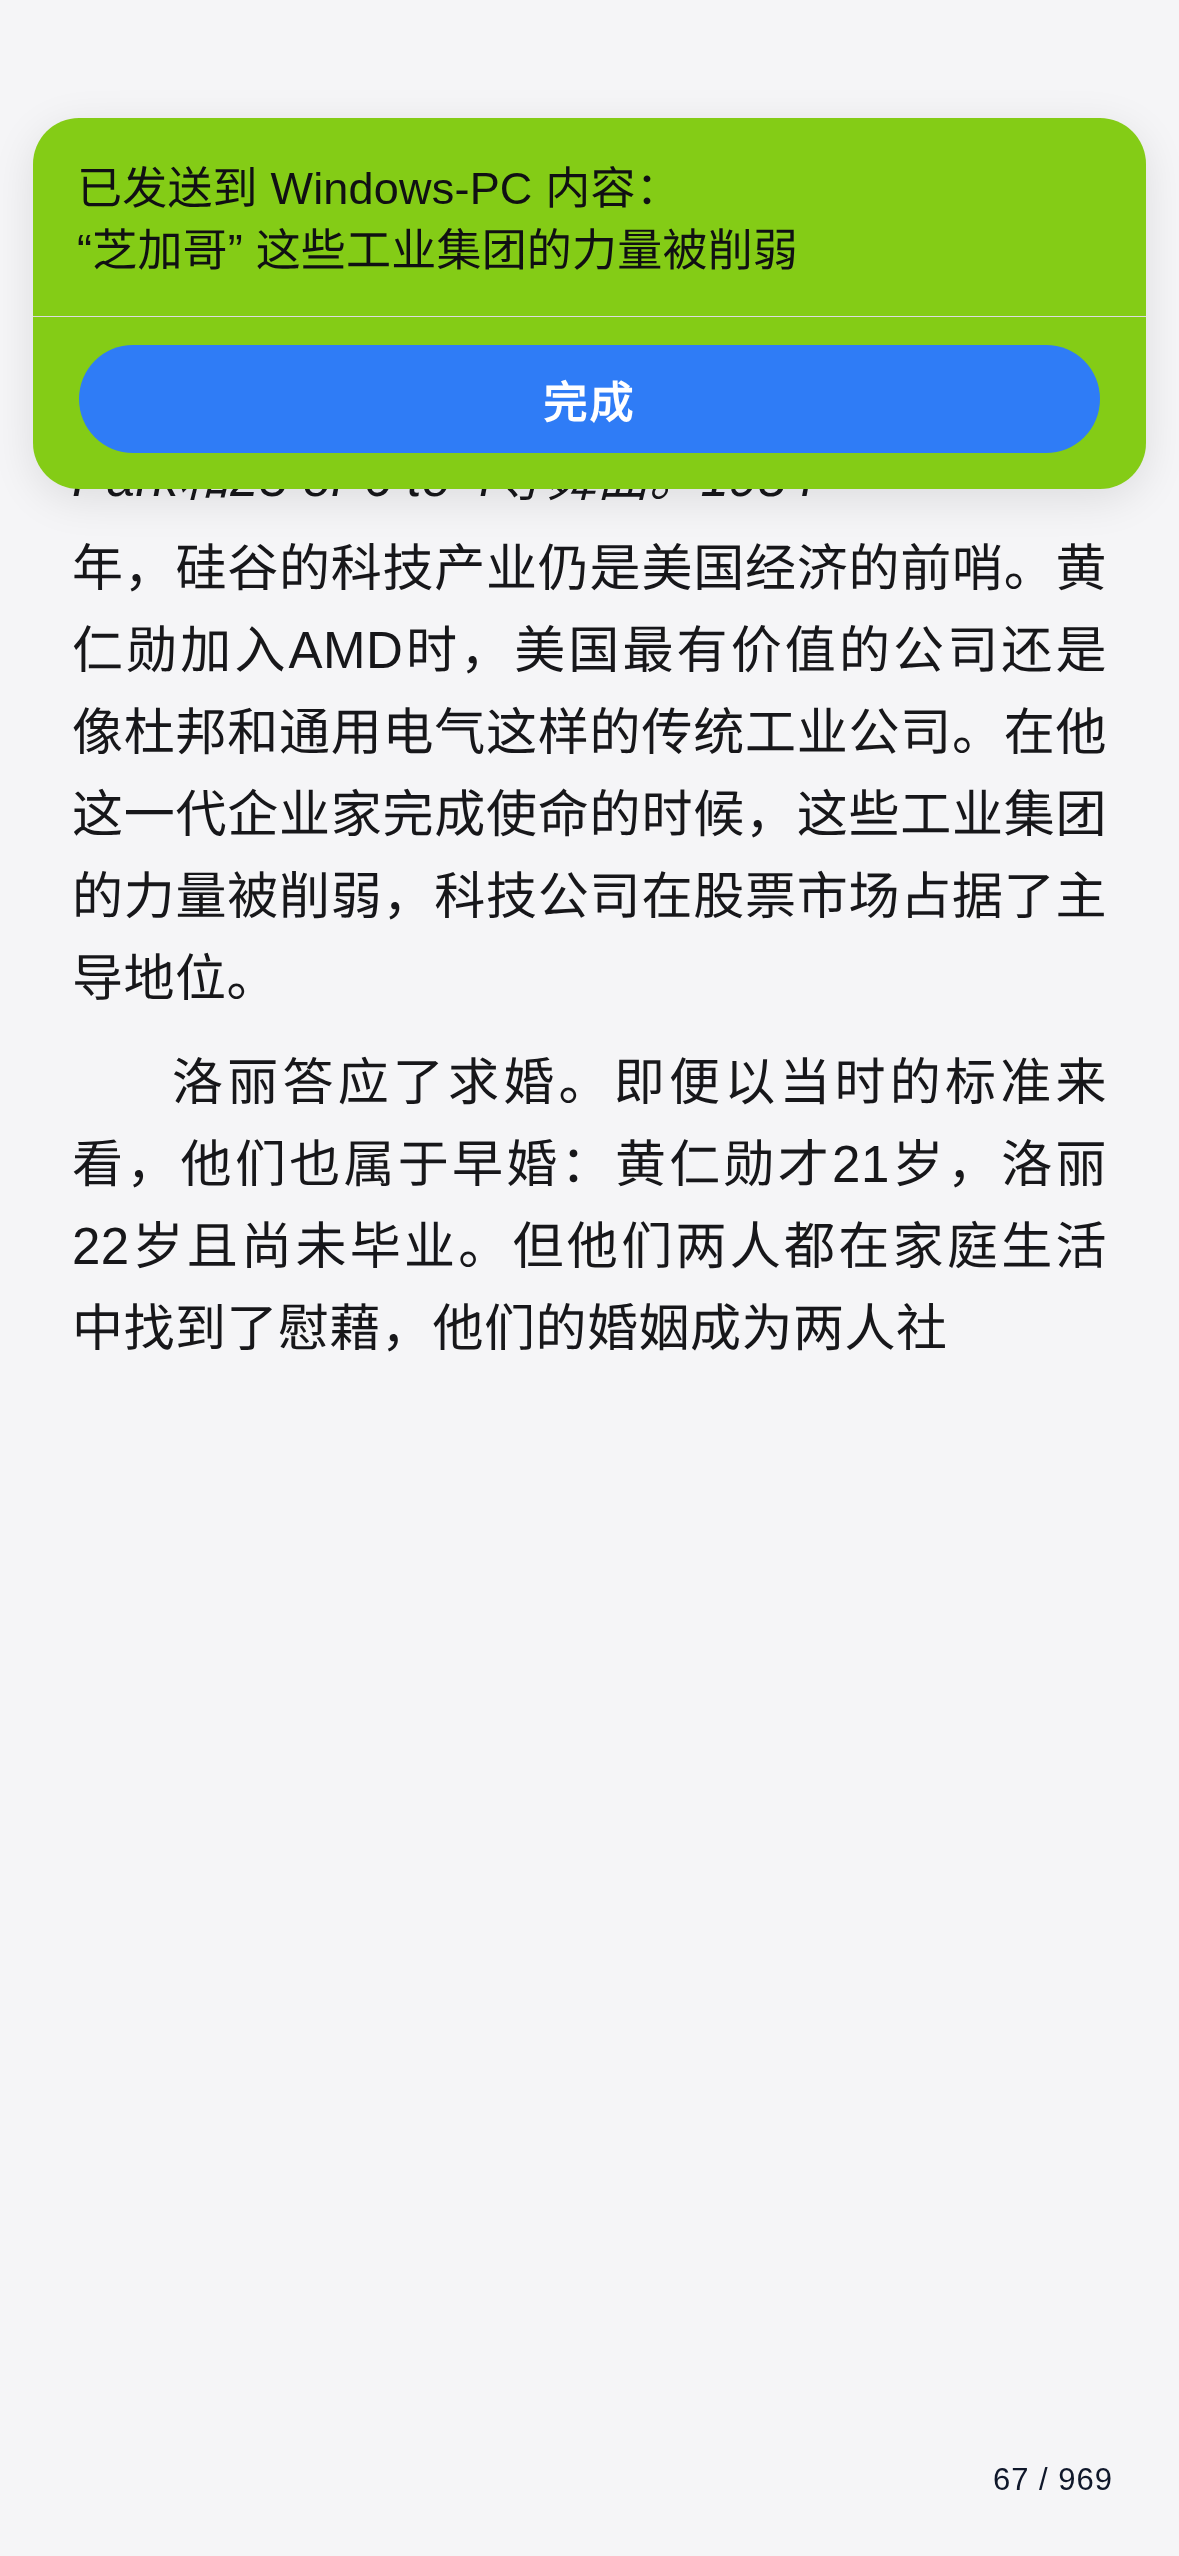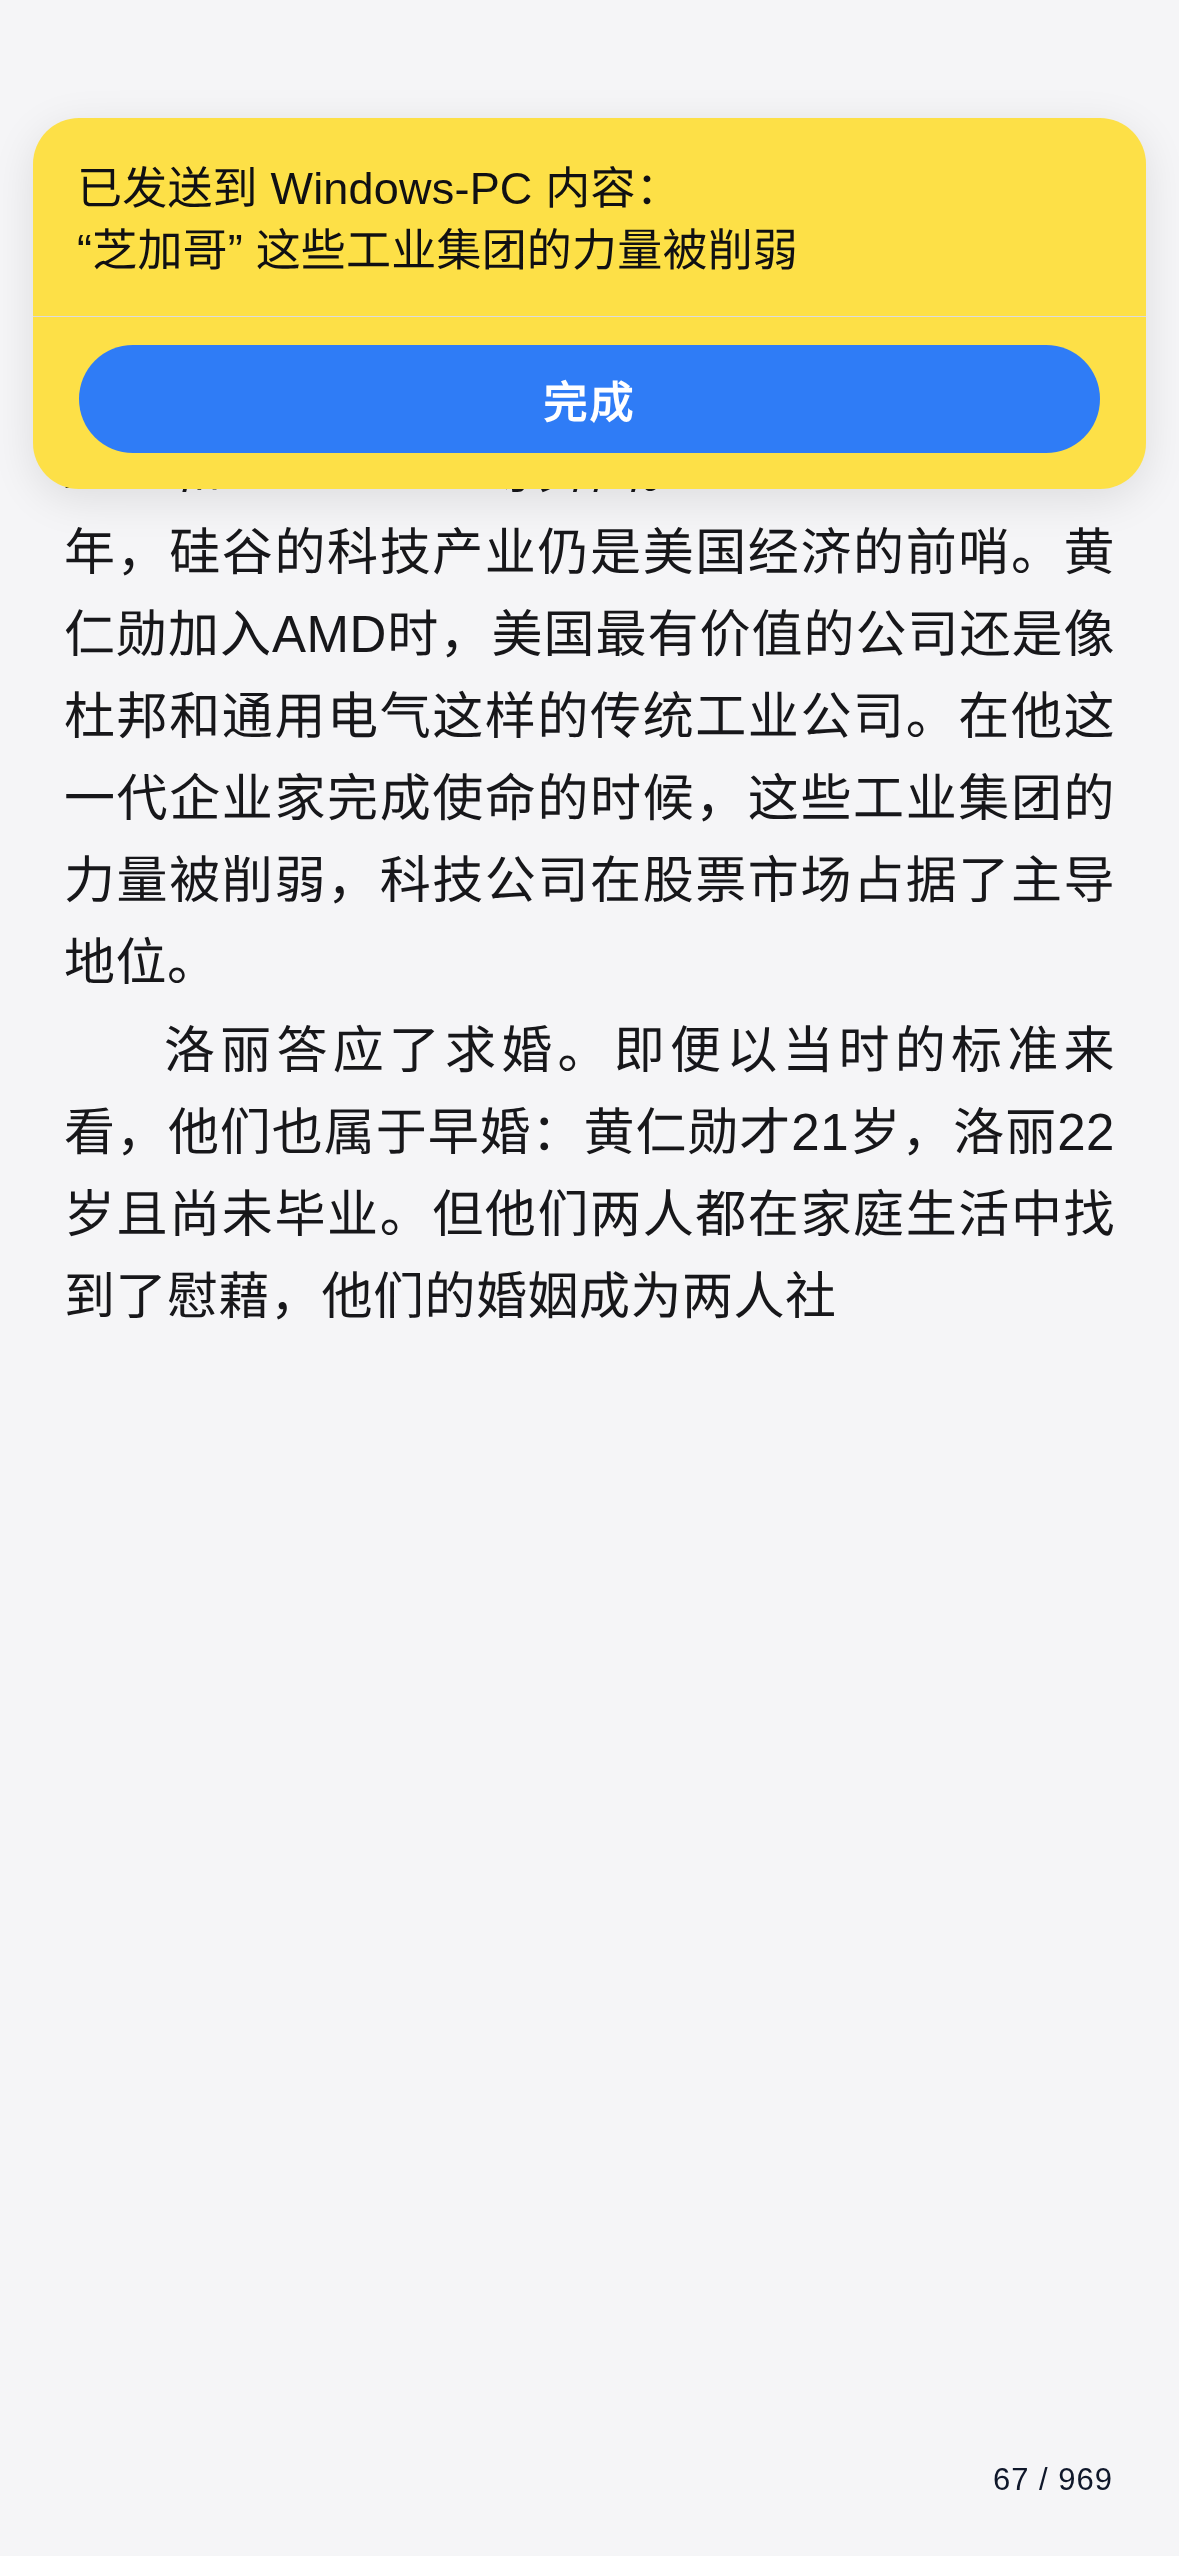--- a/index.html
+++ b/index.html
@@ -24,21 +24,21 @@
   .reader {
     position: absolute;
     top: 430px;
     left: 0;
     right: 0;
     padding: 0 64px;
     box-sizing: border-box;
   }
 
   .reader p {
-    margin: 0;
+    margin: 8px;
     font-size: 51px;
     line-height: 82px;
     color: #17171a;
     letter-spacing: 0.5px;
     text-align: justify;
   }
 
   .reader p.first-line {
     font-style: italic;
   }
@@ -69,21 +69,21 @@
     right: 0;
     bottom: 0;
     pointer-events: none;
   }
 
   .alert {
     position: absolute;
     top: 118px;
     left: 33px;
     width: 1113px;
-    background: #fde047;
+    background: #84cc16;
     border-radius: 46px;
     box-shadow: 0 10px 44px rgba(0,0,0,0.10);
     box-sizing: border-box;
     pointer-events: auto;
     overflow: hidden;
   }
 
   .alert-body {
     padding: 40px 44px 34px 44px;
   }

